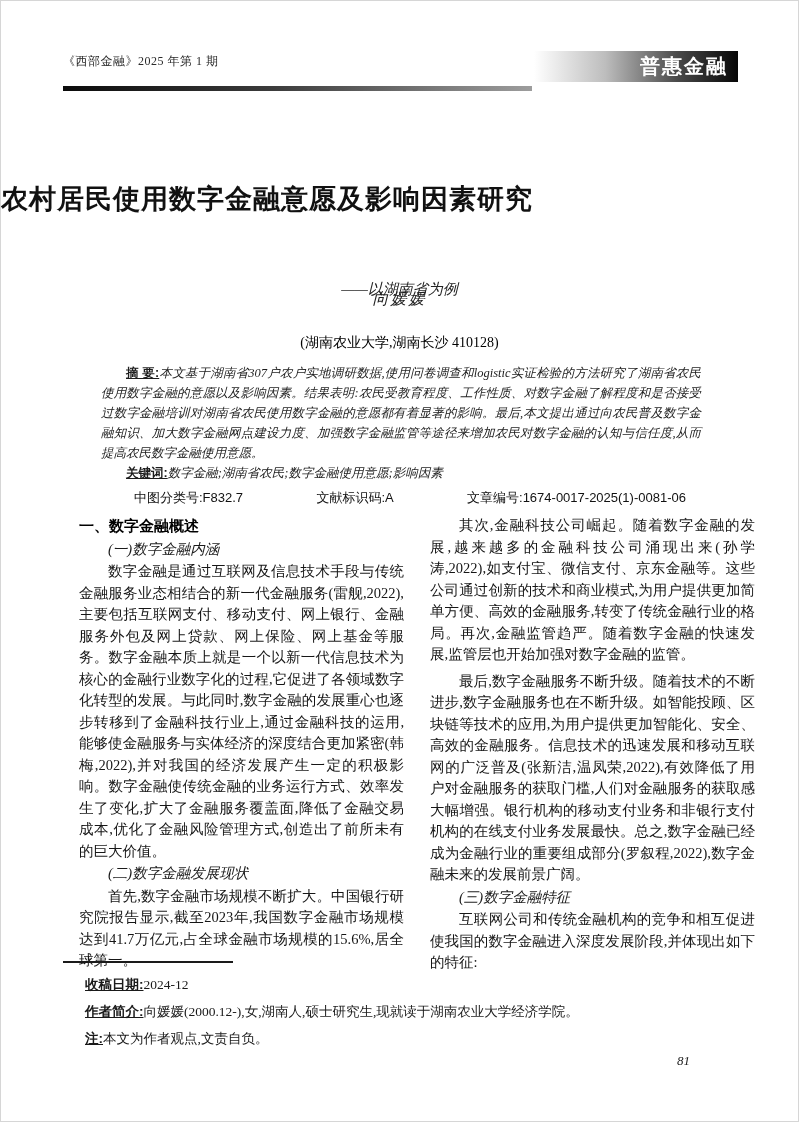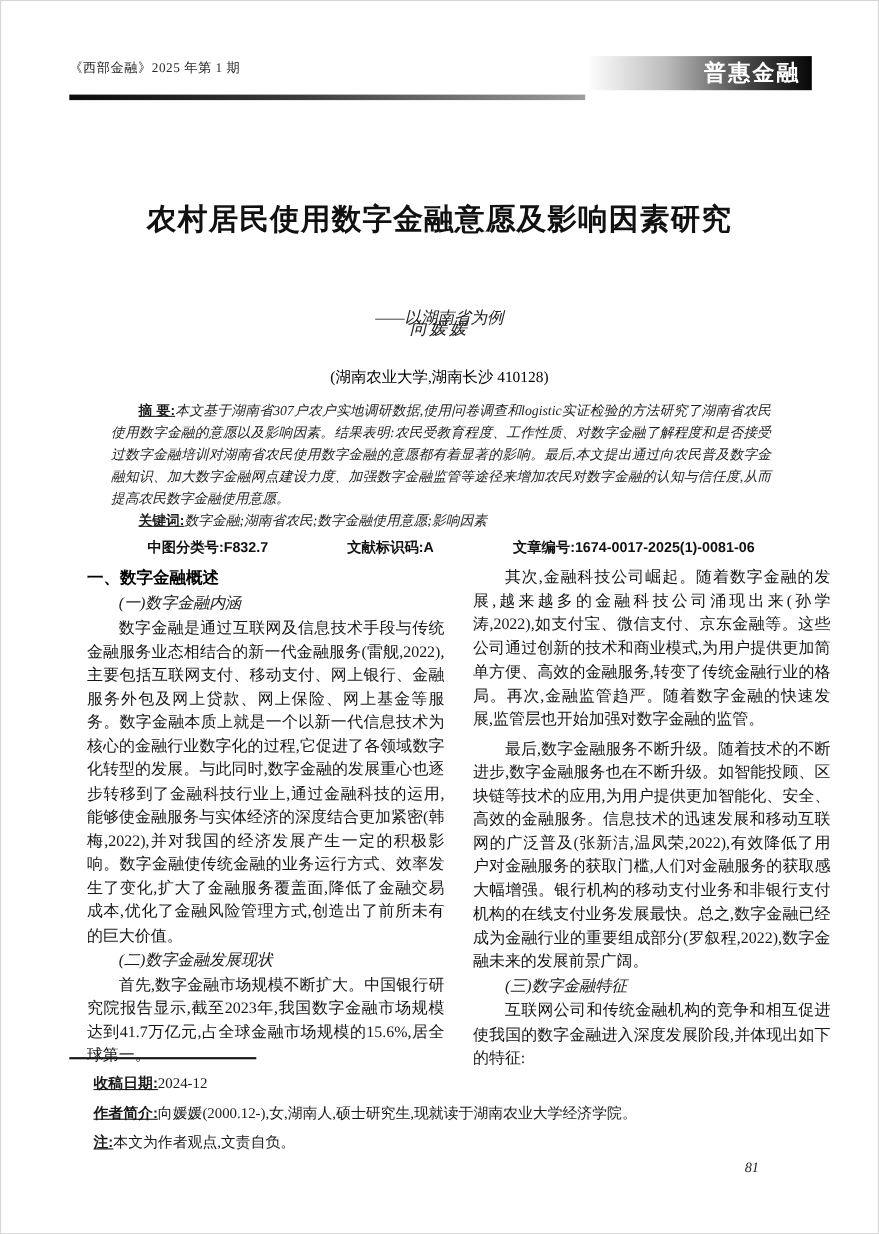--- a/index.html
+++ b/index.html
@@ -30,21 +30,21 @@
     font-family:"Liberation Sans","DejaVu Sans",sans-serif;
     margin-left:16px;
   }
   .header-rule{
     position:absolute;left:62px;top:85px;width:469px;height:5px;
     background:linear-gradient(to right,#0b0b0b 0%,#3c3c3c 45%,#9d9d9d 100%);
   }
   
   .title{
     position:absolute;left:0;top:180px;width:100%;
-    text-align:center;font-size:27px;font-weight:bold;color:#111;
+    font-size:27px;font-weight:bold;color:#111;
     letter-spacing:1px;margin:0;
   }
   .subtitle{
     position:absolute;left:0;top:243px;width:100%;
     text-align:center;font-size:15px;font-style:italic;color:#222;margin-top:36px;
   }
   .author{
     position:absolute;left:0;top:288px;width:100%;
     text-align:center;font-size:16px;font-style:italic;color:#222;letter-spacing:2px;
   }
@@ -64,21 +64,21 @@
     font-weight:bold;font-style:normal;
     font-family:"Liberation Sans","DejaVu Sans",sans-serif;
     text-decoration:underline;
   }
   .kaiti{font-style:italic;}
   
   .meta-row{
     position:absolute;left:133px;top:488px;width:552px;
     display:flex;justify-content:space-between;
     font-family:"Liberation Sans","DejaVu Sans",sans-serif;
-    font-size:13px;font-weight:bold;color:#111;
+    font-size:13px;font-weight:normal;color:#111;
   }
   
   .columns{
     position:absolute;left:78px;top:514px;width:676px;
     display:flex;gap:26px;
     font-size:14.5px;line-height:21.5px;color:#161616;justify-content:space-between;
   }
   .col{width:327px;}
   .col h2{
     margin:0 0 2px 0;font-size:15px;font-weight:bold;color:#000;

